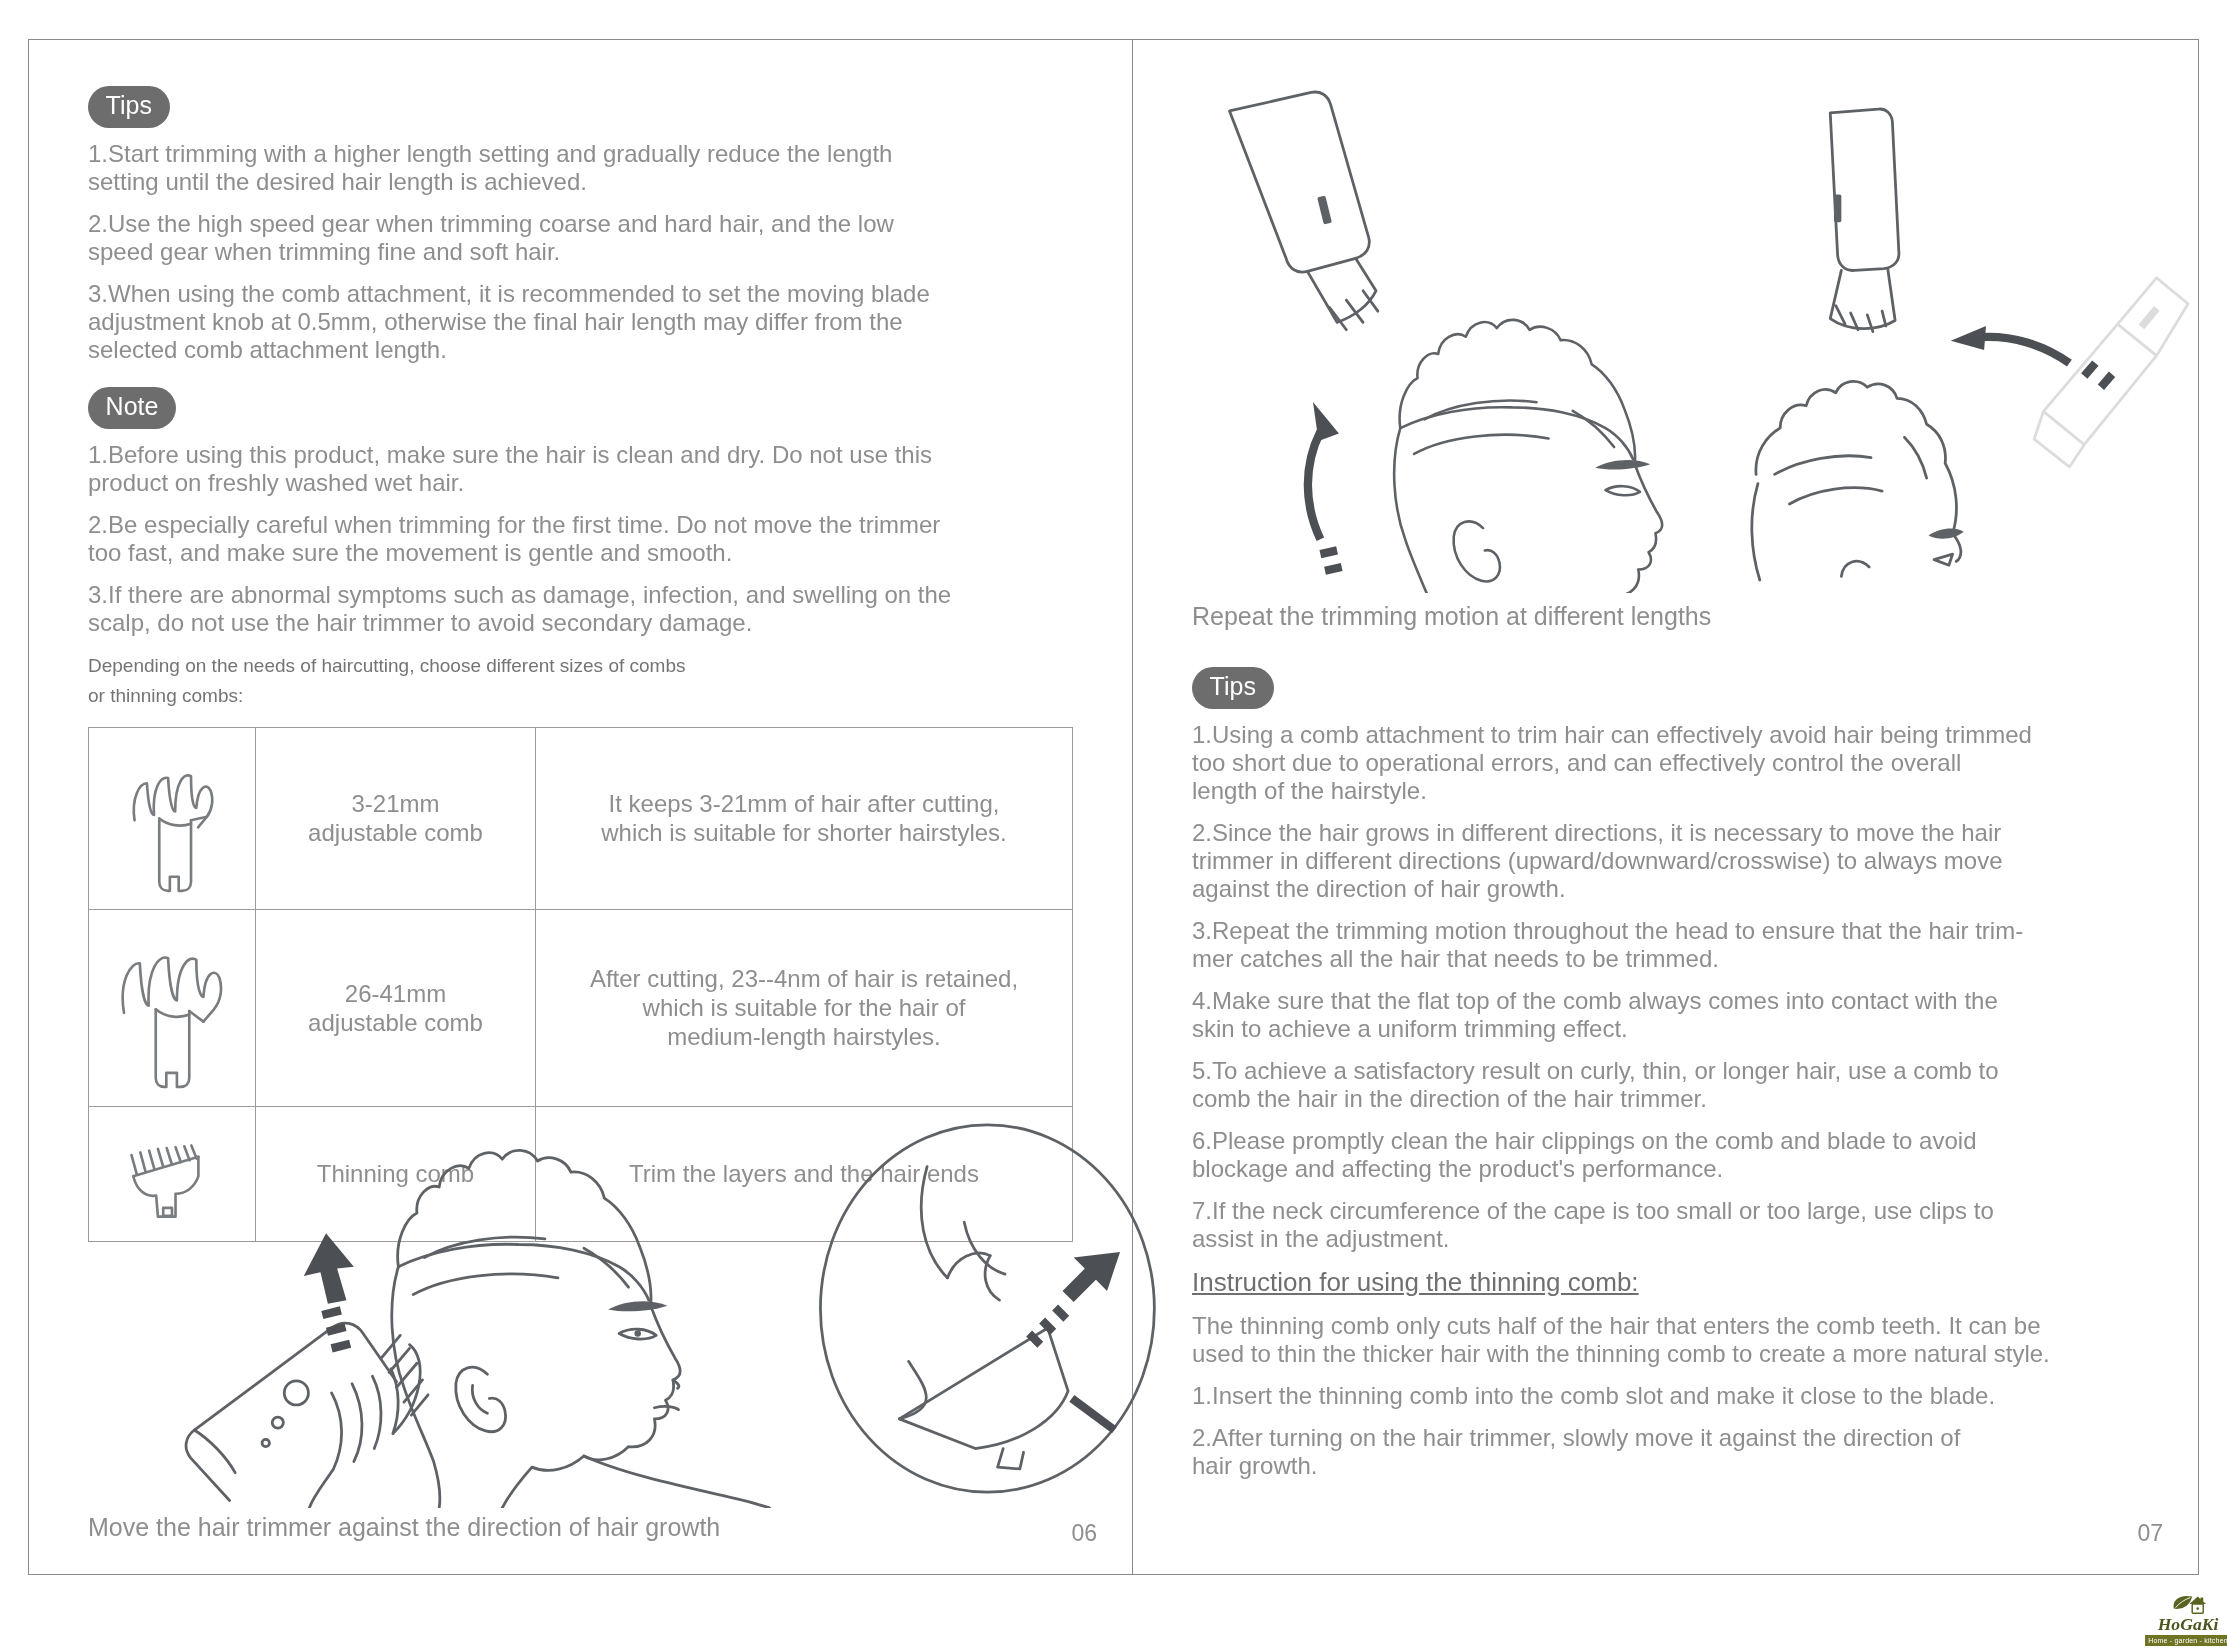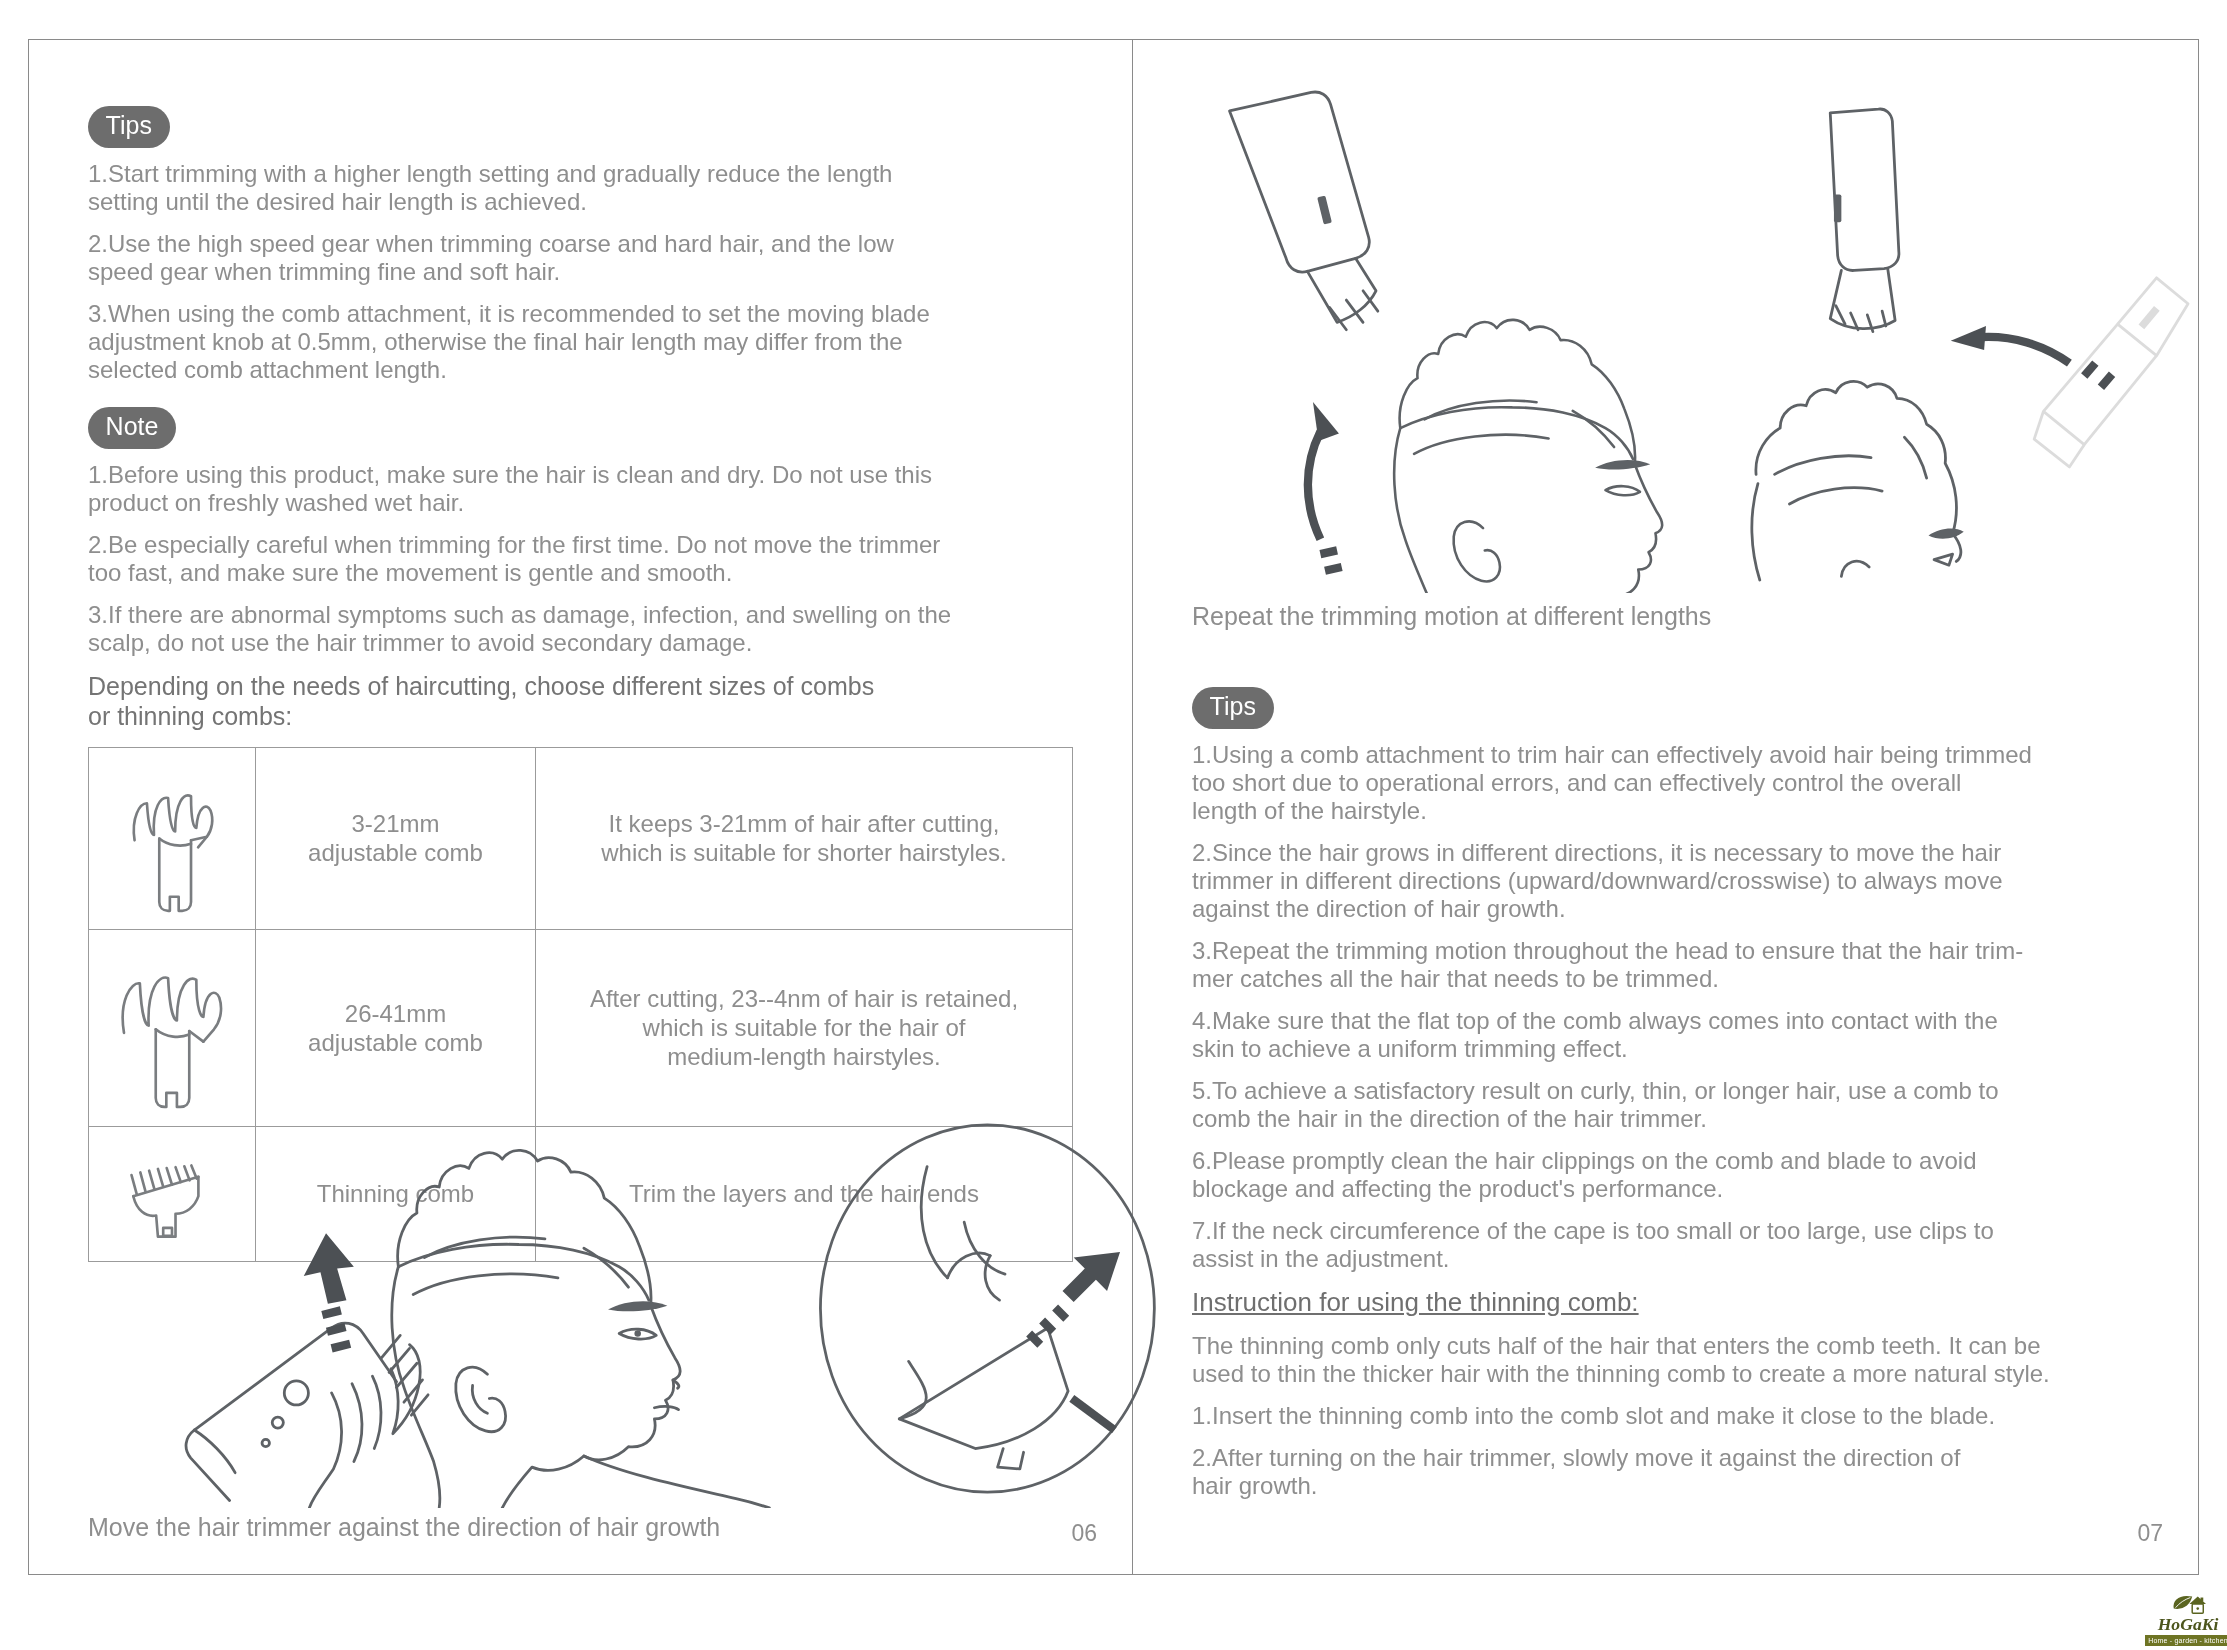--- a/index.html
+++ b/index.html
@@ -17,30 +17,29 @@
   .page-right { flex:1; }
 
   .col { position:absolute; }
   .col-left  { left:59px; top:46px; width:985px; }
   .col-right { left:59px; top:627px; width:994px; }
 
   .badge {
     display:inline-block; background:#6d6d6d; color:#fff;
     font-size:25px; line-height:1; padding:7.4px 17.6px 9.3px; border-radius:22px;
     margin-bottom:12px;
-    margin-top:20px;
   }
   .note-badge { margin-top:9.3px; }
 
   p.body {
     color:#8e8e8e; font-size:24px; line-height:28px;
     white-space:pre-line; margin:0 0 14px 0;
   }
   .heading {
-    color:#747474; font-size:25px; line-height:30px;
+    color:#747474; font-size:19px; line-height:30px;
     white-space:pre-line; margin:5.6px 0 16.7px 0;
   }
   .sub-heading {
     color:#6f6f6f; font-size:26px; line-height:30px; margin:5.6px 0 15px 0;text-decoration:underline;
   }
 
   table.combs { border-collapse:collapse; width:985px; table-layout:fixed; }
   table.combs td {
     border:1.9px solid #9b9b9b; text-align:center; vertical-align:middle;
     color:#8e8e8e; font-size:24px; line-height:29px; white-space:pre-line;

